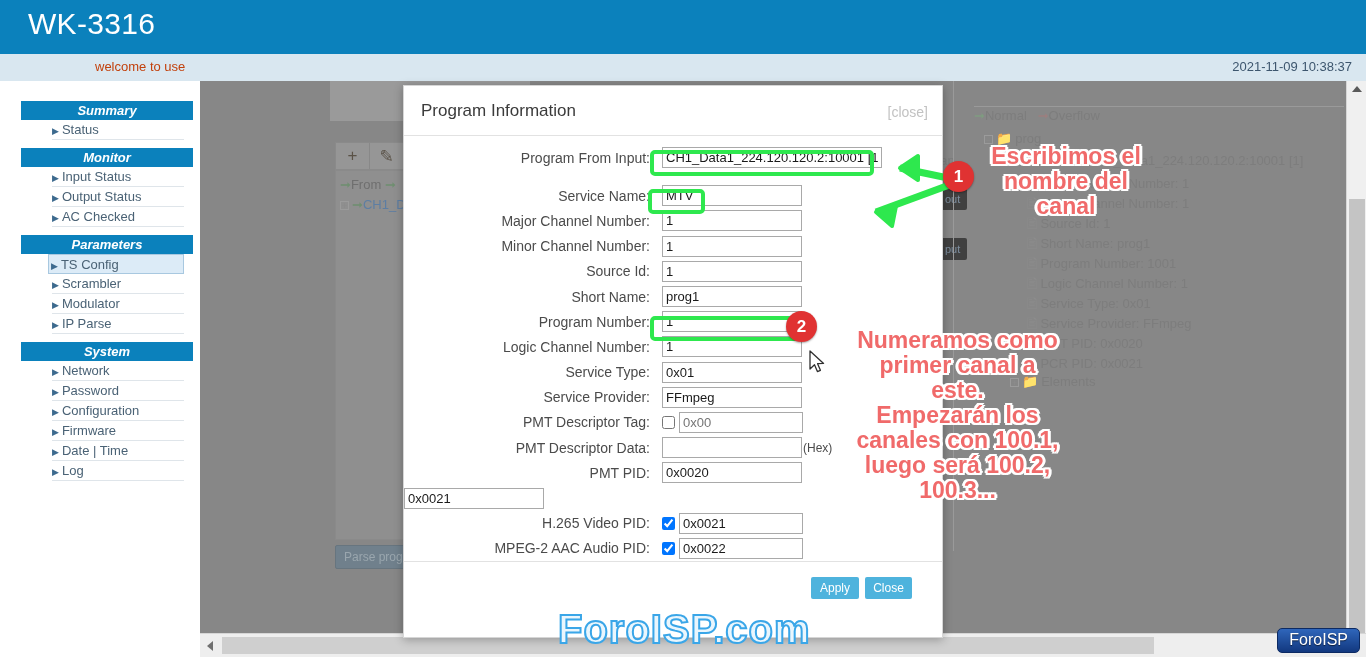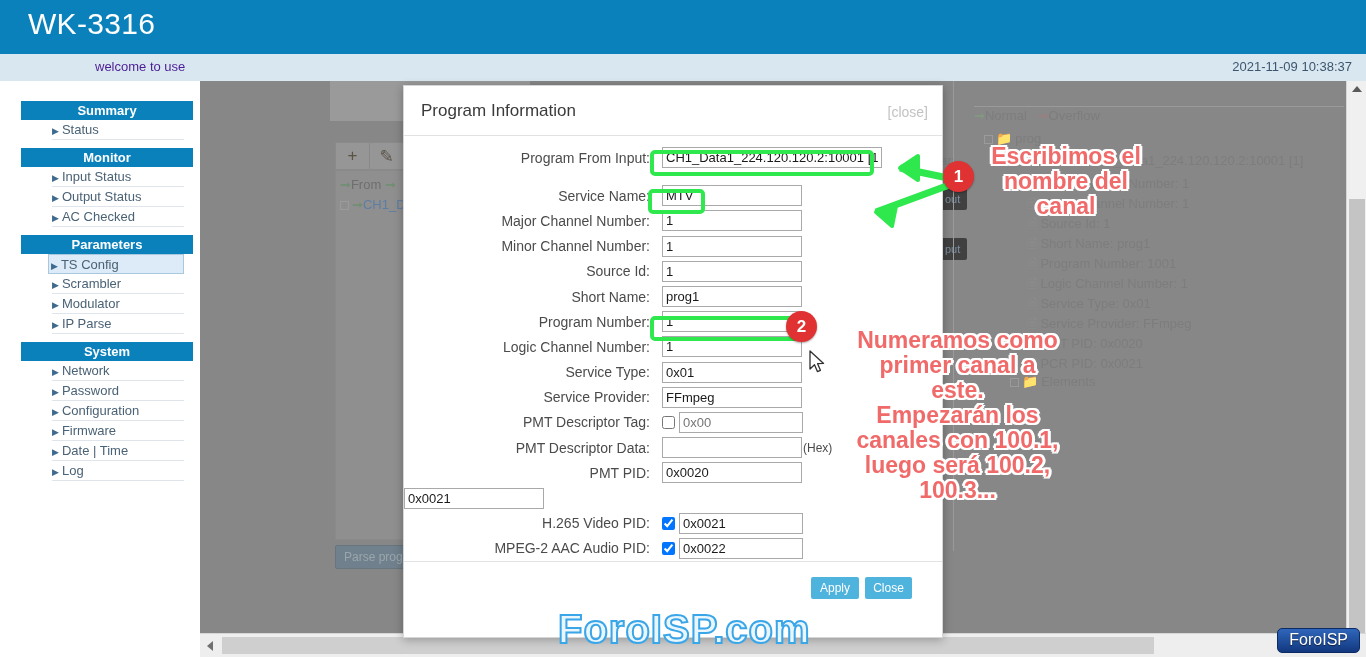--- a/index.html
+++ b/index.html
@@ -20,37 +20,37 @@
   .topbar .brand {
     position: absolute; left: 28px; top: 7px;
     font-size: 30px; color: #ffffff; font-weight: normal; letter-spacing: .3px;
   }
   .welcomebar {
     position: absolute; left: 0; top: 53px; width: 1366px; height: 28px;
     background: #d9e7f0; border-top: 1px solid #0b81bc;
   }
   .welcomebar .welcome {
     position: absolute; left: 95px; top: 5px;
-    font-size: 13px; color: #4c1d95;
+    font-size: 13px; color: #c2410c;
     width: 100px; overflow: hidden; white-space: nowrap;
   }
   .welcomebar .clock {
     position: absolute; right: 14px; top: 5px;
     font-size: 13px; color: #3d566e;
   }
 
   
   .sidebar {
     position: absolute; left: 21px; top: 81px; width: 172px; height: 576px;
     background: #ffffff;
   }
   .sb-group {
     height: 19px; background: #0b81bc; color: #ffffff;
     font-size: 13px; font-weight: bold; text-align: center;
-    line-height: 19px; margin-top: 8px;
+    line-height: 19px; margin-top: 8px; font-style: italic;
   }
   .sb-group.first { margin-top: 20px; }
   .sb-item {
     margin: 0 9px 0 31px; height: 20px; line-height: 20px;
     border-bottom: 1px solid #dfe5ea;
     font-size: 13px; color: #4a6275; cursor: pointer;
     white-space: nowrap; overflow: hidden;
   }
   .sb-item .caret { color: #3d6a8e; font-size: 9px; margin-right: 3px; }
   .sb-item.active {

